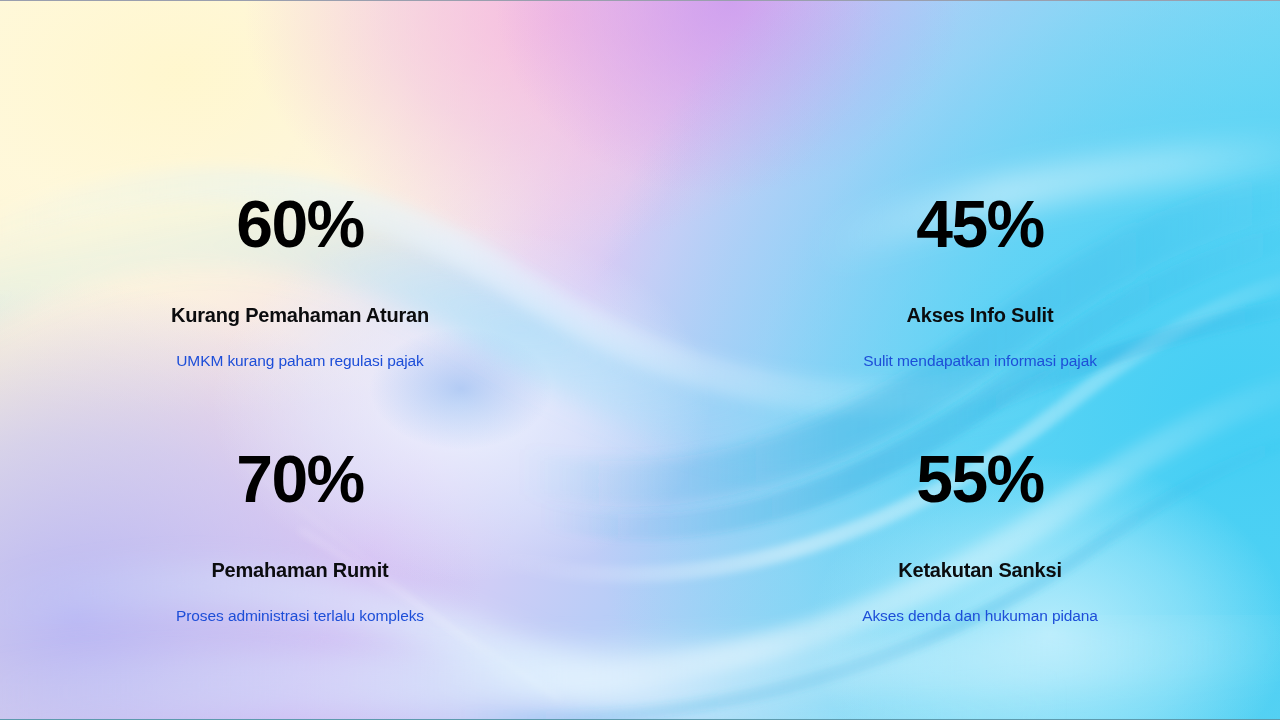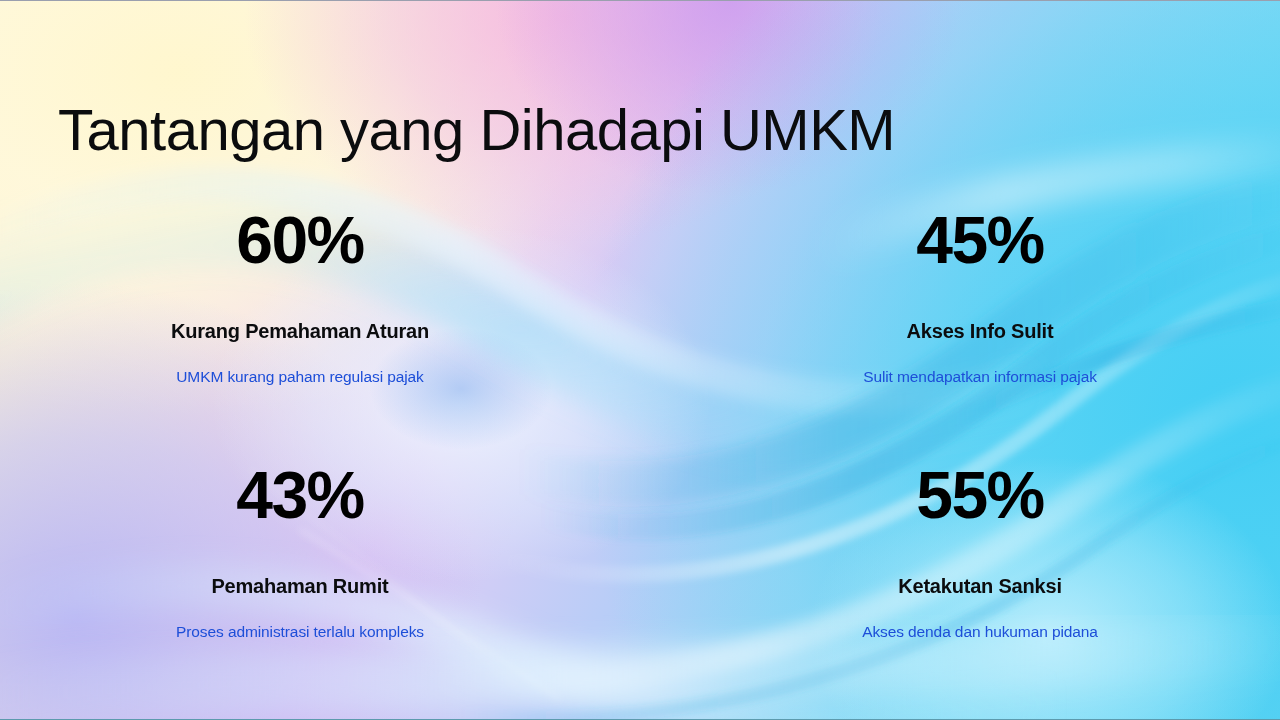--- a/index.html
+++ b/index.html
@@ -157,21 +157,20 @@
 
   .stat-card {
     position: relative;
     display: flex;
     flex-direction: column;
     align-items: center;
     justify-content: flex-start;
     text-align: center;
     padding: 0 20px;
     box-sizing: border-box;
-    margin-top: 16px;
   }
 
   .stat-value {
     font-size: 66px;
     font-weight: 700;
     color: #000000;
     line-height: 1.0;
     letter-spacing: -1.5px;
     margin: 0;
   }
@@ -266,38 +265,37 @@
 
       <path d="M 300 530 C 380 580 470 640 560 700" fill="none" stroke="#ffffff" stroke-opacity="0.30" stroke-width="3" filter="url(#blurC)"></path>
       <path d="M 250 470 C 340 540 430 610 520 690" fill="none" stroke="#ffffff" stroke-opacity="0.18" stroke-width="2" filter="url(#blurC)"></path>
 
       <path d="M -40 700 C 300 670 700 690 1330 640" fill="none" stroke="url(#wSoft)" stroke-width="60" filter="url(#blurB)"></path>
     </svg>
   </div>
 
   <div class="content">
 
-    <h1 class="slide-title">Tantangan yang Dihadapi UMKM</h1>
 
     <div class="stats-grid">
 
       <div class="stat-card col-left">
         <div class="stat-value">60%</div>
         <div class="stat-label">Kurang Pemahaman Aturan</div>
         <div class="stat-desc">UMKM kurang paham regulasi pajak</div>
       </div>
 
       <div class="stat-card col-right">
         <div class="stat-value">45%</div>
         <div class="stat-label">Akses Info Sulit</div>
         <div class="stat-desc">Sulit mendapatkan informasi pajak</div>
       </div>
 
       <div class="stat-card col-left">
-        <div class="stat-value">43%</div>
+        <div class="stat-value">70%</div>
         <div class="stat-label">Pemahaman Rumit</div>
         <div class="stat-desc">Proses administrasi terlalu kompleks</div>
       </div>
 
       <div class="stat-card col-right">
         <div class="stat-value">55%</div>
         <div class="stat-label">Ketakutan Sanksi</div>
         <div class="stat-desc">Akses denda dan hukuman pidana</div>
       </div>
 

